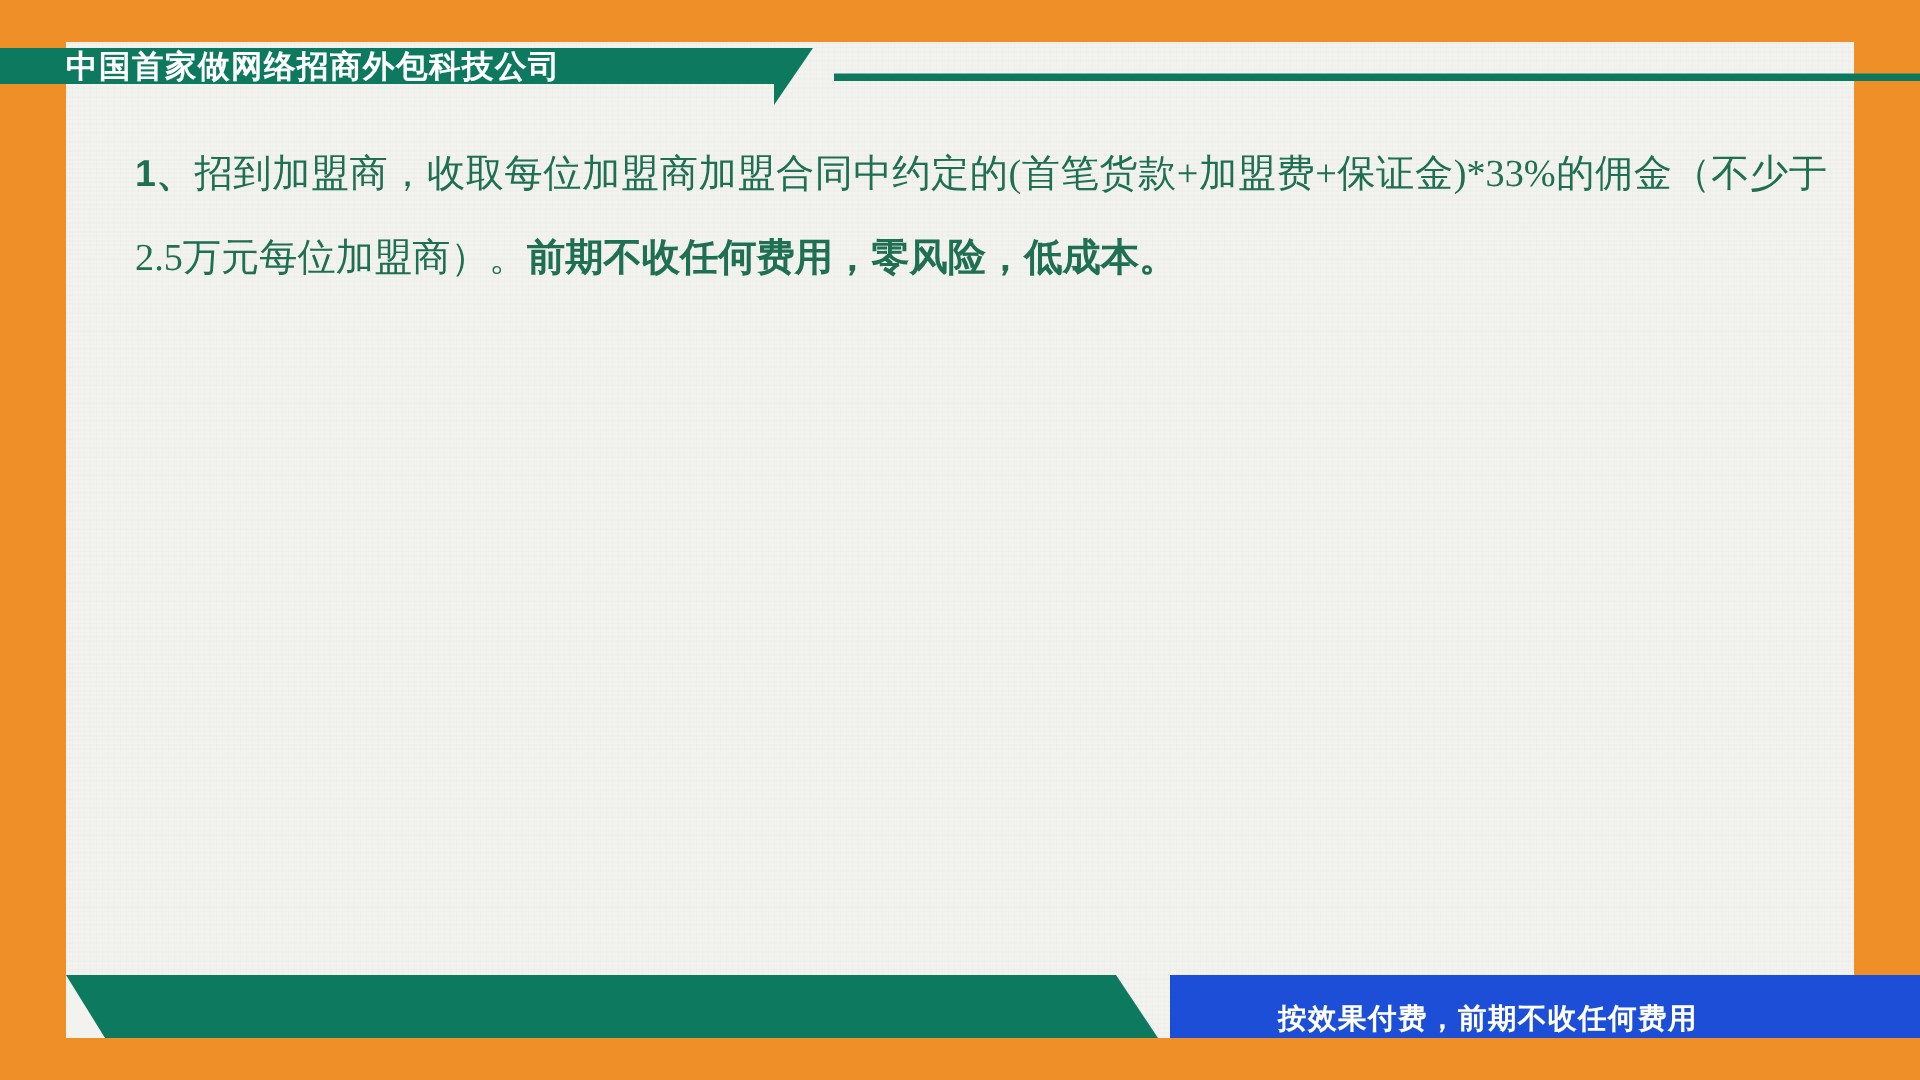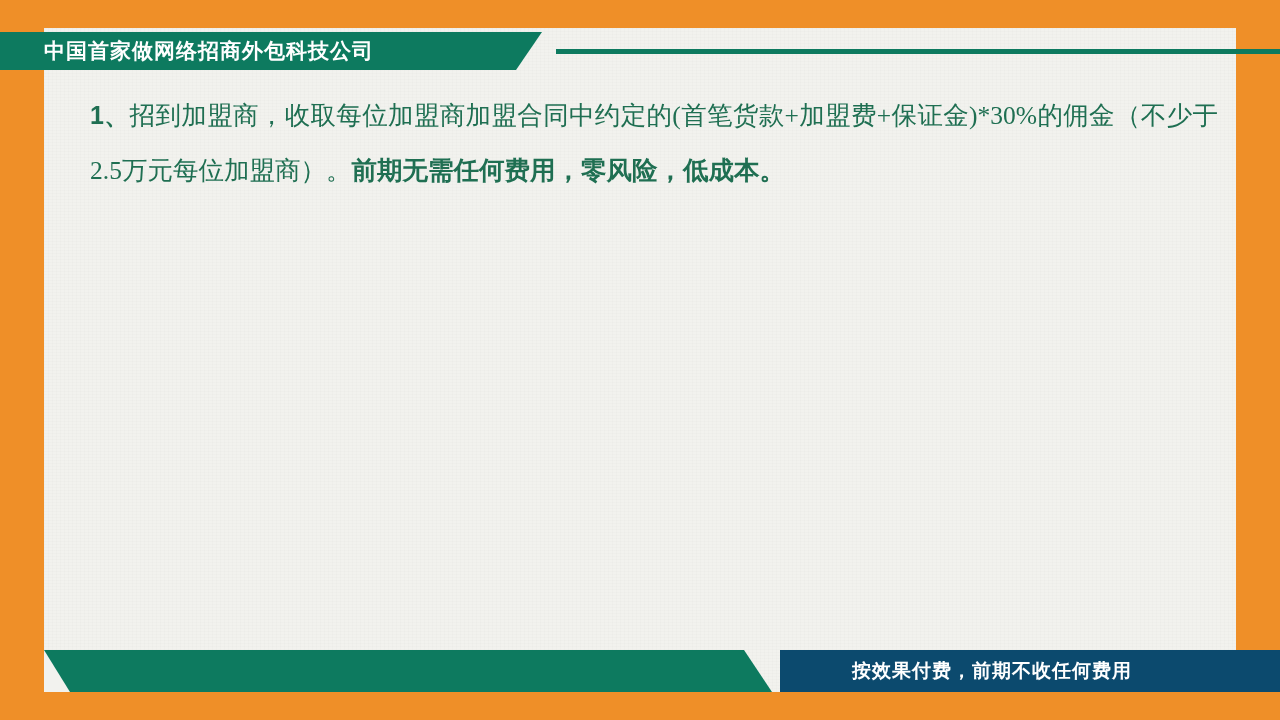--- a/index.html
+++ b/index.html
@@ -33,21 +33,21 @@
       repeating-linear-gradient(0deg, rgba(0,0,0,0.012) 0px, rgba(0,0,0,0.012) 1px, rgba(0,0,0,0) 1px, rgba(0,0,0,0) 3px),
       repeating-linear-gradient(90deg, rgba(0,0,0,0.010) 0px, rgba(0,0,0,0.010) 1px, rgba(0,0,0,0) 1px, rgba(0,0,0,0) 4px);
   }
 
   
   .header-bar {
     position: absolute;
     left: 0;
     top: 32px;
     width: 516px;
-    height: 38px;
+    height: 24px;
     background: #0d7a5f;
     display: flex;
     align-items: center;
     z-index: 5;
   }
   .header-bar::after {
     
     content: "";
     position: absolute;
     right: -26px;
@@ -123,23 +123,23 @@
     height: 0;
     border-bottom: 42px solid #0d7a5f;
     border-right: 28px solid transparent;
   }
   .footer-right {
     position: absolute;
     right: 0;
     bottom: 28px;
     width: 500px;
     height: 42px;
-    background: #0c4a6e;
+    background: #1d4ed8;
     display: flex;
-    align-items: center;
+    align-items: flex-end;
     justify-content: flex-start;
     z-index: 6;
   }
   .footer-right-text {
     color: #ffffff;
     font-family: "Liberation Sans", "DejaVu Sans", sans-serif;
     font-weight: bold;
     font-size: 19px;
     letter-spacing: 1px;
     padding-left: 72px;
@@ -164,21 +164,21 @@
   <div class="paper"></div>
 
   <div class="header-bar">
     <span class="header-title">中国首家做网络招商外包科技公司</span>
   </div>
   <div class="header-rule"></div>
 
   <div class="content">
 
     <p class="para">
-      <span class="num">1、</span><span class="normal">招到加盟商，收取每位加盟商加盟合同中约定的(首笔货款+加盟费+保证金)*30%的佣金（不少于2.5万元每位加盟商）。</span><span class="em">前期无需任何费用，零风险，低成本。</span>
+      <span class="num">1、</span><span class="normal">招到加盟商，收取每位加盟商加盟合同中约定的(首笔货款+加盟费+保证金)*33%的佣金（不少于2.5万元每位加盟商）。</span><span class="em">前期不收任何费用，零风险，低成本。</span>
     </p>
 
 
 
   </div>
 
   <div class="footer-left"></div>
   <div class="footer-notch"></div>
   <div class="footer-right">
     <span class="footer-right-text">按效果付费，前期不收任何费用</span>

